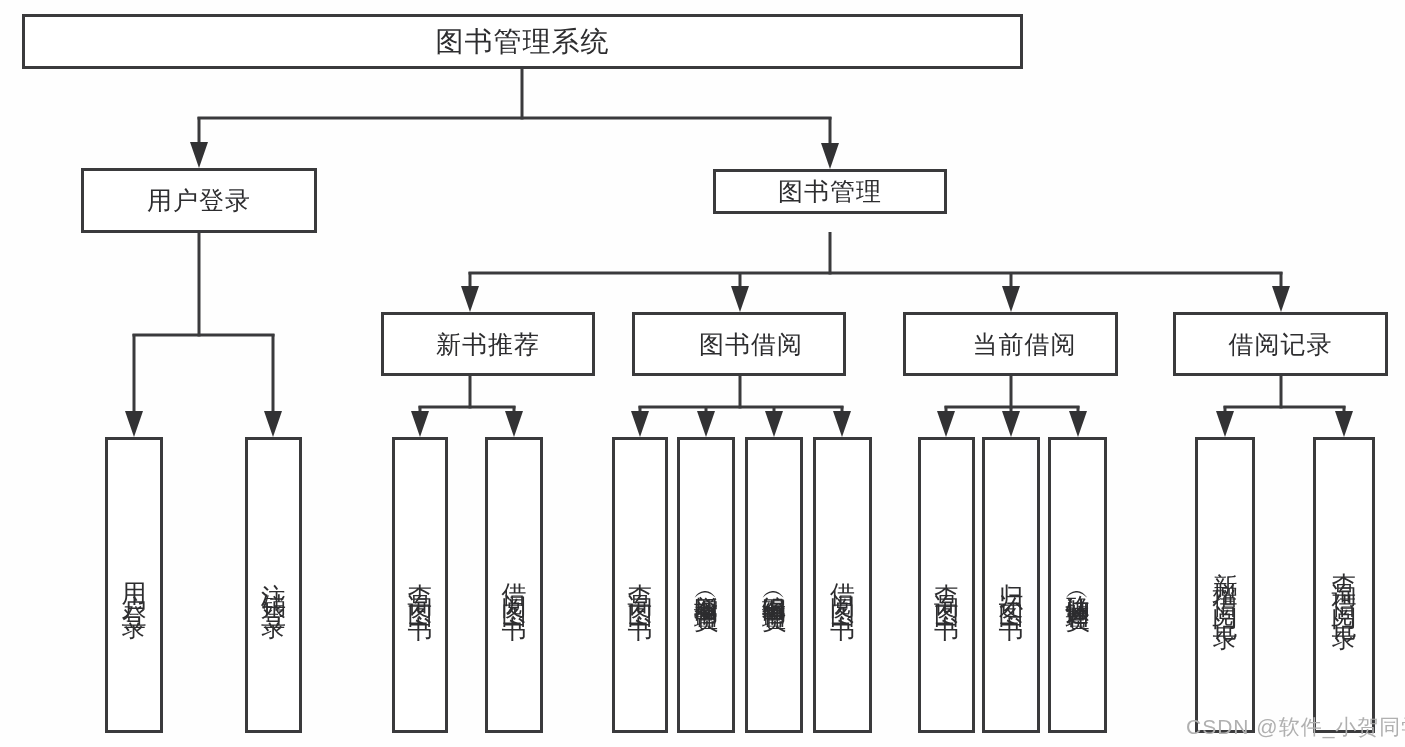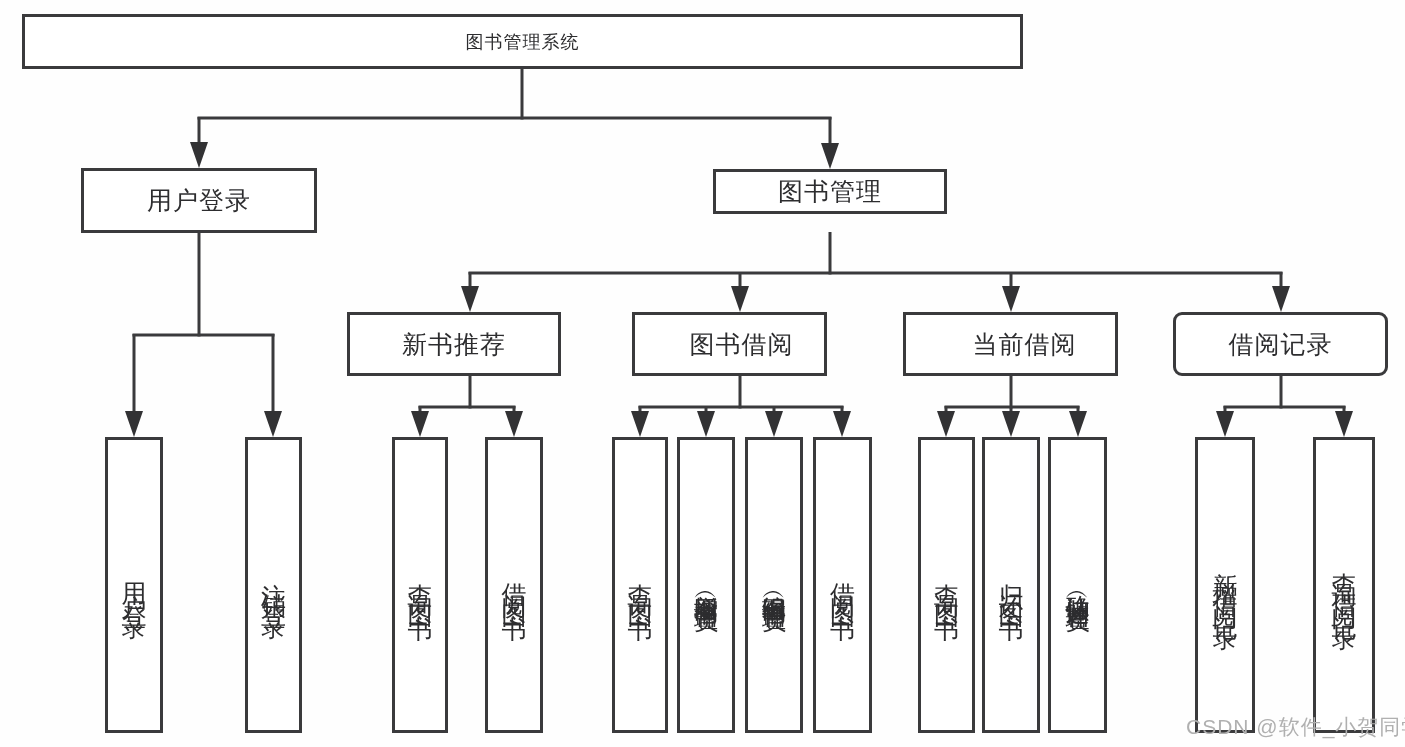--- a/index.html
+++ b/index.html
@@ -26,21 +26,21 @@
     display: flex;
     align-items: center;
     justify-content: center;
     z-index: 2;
   }
   .hbox {
     font-size: 25px;
     letter-spacing: 1px;
     white-space: nowrap;
   }
-  .root { font-size: 18px; }
+  .root { font-size: 28px; }
   .vbox {
     top: 437px;
     height: 296px;
     writing-mode: vertical-lr;
     text-orientation: mixed;
     font-size: 25px;
     letter-spacing: 11px;
     line-height: 1;
   }
   .vbox.tight {
@@ -127,24 +127,24 @@
       <polygon points="1216,411 1234,411 1225,437"></polygon>
       <polygon points="1335,411 1353,411 1344,437"></polygon>
     </g>
   </svg>
 
   <div class="node hbox root" style="left:22px; top:14px; width:1001px; height:55px;">图书管理系统</div>
 
   <div class="node hbox" style="left:81px; top:168px; width:236px; height:65px;">用户登录</div>
   <div class="node hbox" style="left:713px; top:169px; width:234px; height:45px;">图书管理</div>
 
-  <div class="node hbox" style="left:347px; top:312px; width:214px; height:64px;">新书推荐</div>
-  <div class="node hbox" style="left:632px; top:312px; width:195px; height:64px;padding-left:24px;">图书借阅</div>
+  <div class="node hbox" style="left:381px; top:312px; width:214px; height:64px;">新书推荐</div>
+  <div class="node hbox" style="left:632px; top:312px; width:214px; height:64px;padding-left:24px;">图书借阅</div>
   <div class="node hbox" style="left:903px; top:312px; width:215px; height:64px;padding-left:28px;">当前借阅</div>
-  <div class="node hbox" style="left:1173px; top:312px; width:215px; height:64px;border-radius:9px;">借阅记录</div>
+  <div class="node hbox" style="left:1173px; top:312px; width:215px; height:64px;">借阅记录</div>
 
   <div class="node vbox" style="left:105px; width:58px;">用户登录</div>
   <div class="node vbox" style="left:245px; width:57px;">注销登录</div>
 
   <div class="node vbox" style="left:392px; width:56px;">查询图书</div>
   <div class="node vbox" style="left:485px; width:58px;">借阅图书</div>
 
   <div class="node vbox" style="left:612px; width:56px;">查询图书</div>
   <div class="node vbox tight" style="left:677px; width:58px;">新增图书（管理员）</div>
   <div class="node vbox tight" style="left:745px; width:58px;">编辑图书（管理员）</div>

